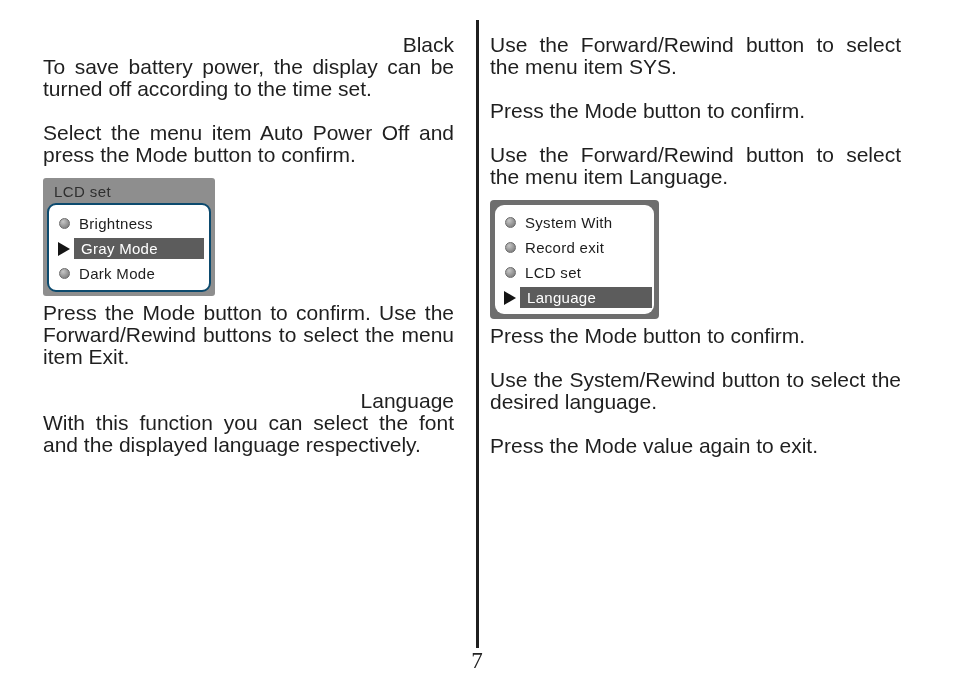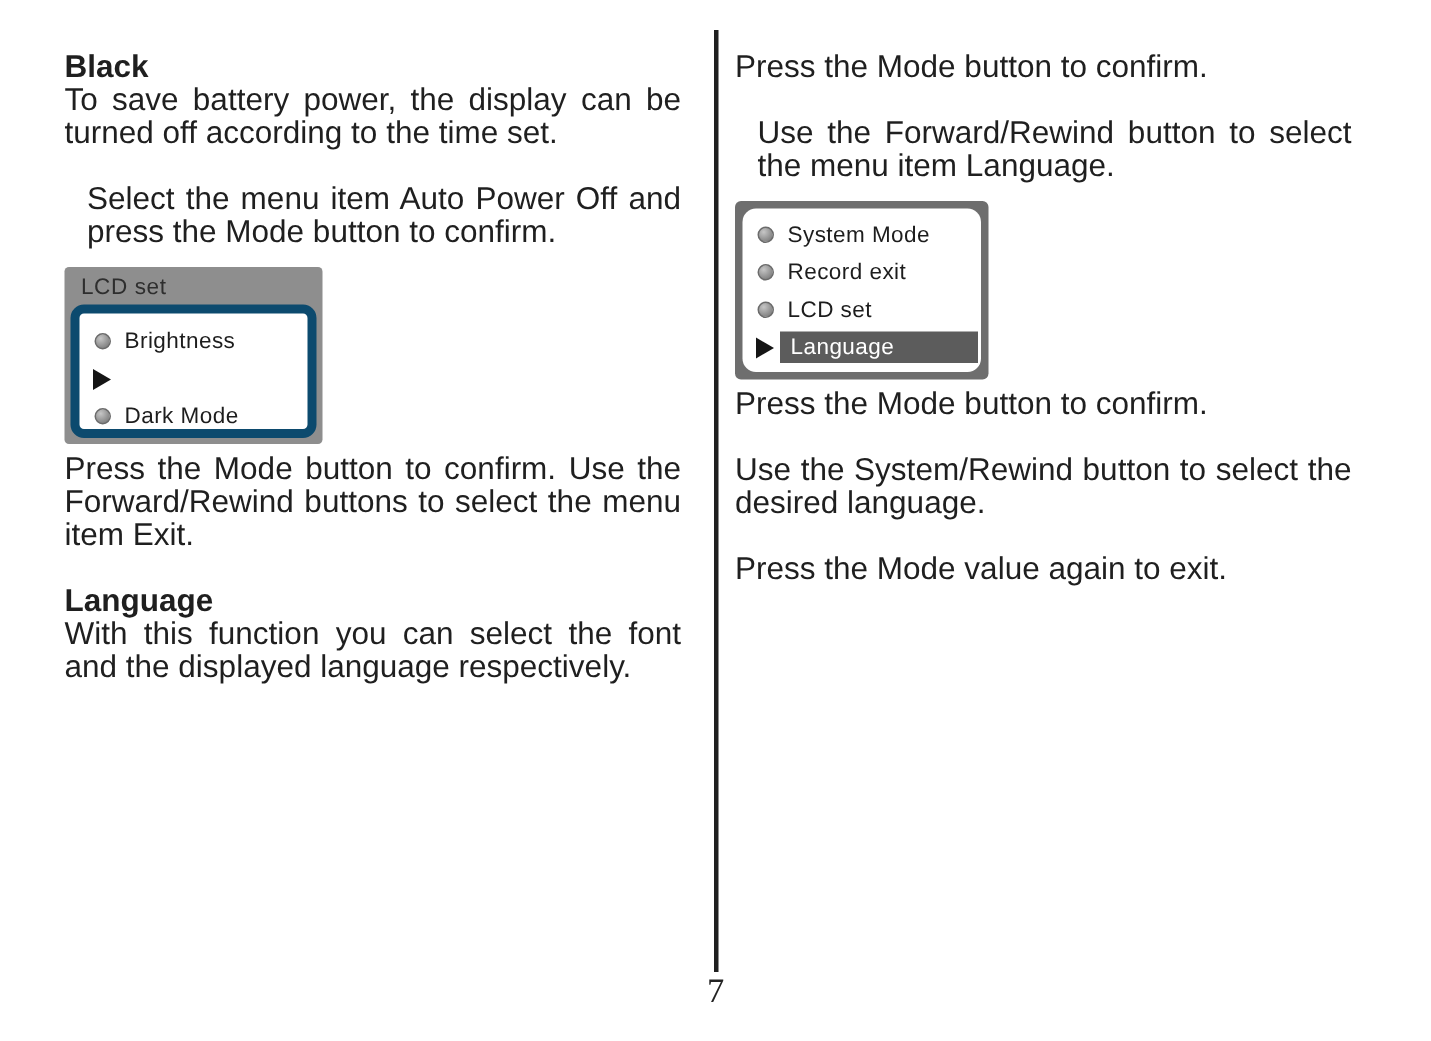--- a/index.html
+++ b/index.html
@@ -18,27 +18,28 @@
   .col-left  { left:43px;  width:411px; }
   .col-right { left:490px; width:411px; }
 
   p.body-par {
     font-size:21px;
     line-height:22px;
     text-align:justify;
     margin:0 0 22px 0;
     color:var(--text, #1f1f1f);
   }
-  p.body-par.tight { margin-bottom:12px;margin-left:15px; }
+  p.body-par.tight { margin-bottom:12px; }
   h3.sec-head {
     font-size:21px;
     line-height:22px;
-    font-weight:bold;
+    font-weight:normal;
     margin:0;
     color:var(--text, #1f1f1f);
+    text-align:right;
   }
 
   
   .divider {
     position:absolute;
     left:476px; top:20px;
     width:3px; height:628px;
     background:var(--text, #151515);
   }
   .page-num {
@@ -61,21 +62,21 @@
   .panel-lcd .panel-hdr {
     font-size:15px;
     letter-spacing:0.4px;
     color:#2e2e2e;
     padding:4px 0 0 11px;
     line-height:19px;
   }
   .panel-lcd .screen {
     position:absolute; left:4px; right:4px; top:25px; bottom:4px;
     background:#ffffff;
-    border:6px solid #0c4a6e;
+    border:2px solid #0c4a6e;
     border-radius:9px;
     padding-top:6px;
     overflow:hidden;
   }
 
   .panel-sys {
     width:169px; height:119px;
     background:var(--frame-gray, #6e6e6e);
     border-radius:4px;
     padding:5px;
@@ -150,48 +151,50 @@
         <div class="menu-row">
           <span class="marker">
               <span class="bullet"></span>
             </span>
           <span class="item-label">Brightness</span>
         </div>
         <div class="menu-row">
           <span class="marker">
               <span class="arrow"></span>
             </span>
+          <span class="sel-bar">Gray Mode</span>
         </div>
         <div class="menu-row">
           <span class="marker">
               <span class="bullet"></span>
             </span>
           <span class="item-label">Dark Mode</span>
         </div>
       </div>
     </div>
 
     <p class="body-par">Press the Mode button to confirm. Use the Forward/Rewind buttons to select the menu item Exit.</p>
     <h3 class="sec-head">Language</h3>
     <p class="body-par">With this function you can select the font and the displayed language respectively.</p>
   </div>
 
   <div class="divider"></div>
 
   <div class="col col-right">
+    <p class="body-par">Use the Forward/Rewind button to select the menu item SYS.</p>
     <p class="body-par">Press the Mode button to confirm.</p>
     <p class="body-par tight">Use the Forward/Rewind button to select the menu item Language.</p>
 
     <div class="panel-sys">
       <div class="screen">
         <div class="menu-row">
           <span class="marker">
               <span class="bullet"></span>
             </span>
-          <span class="item-label">System Mode</span>
+          <span class="item-label">System With</span>
         </div>
         <div class="menu-row">
           <span class="marker">
               <span class="bullet"></span>
             </span>
           <span class="item-label">Record exit</span>
         </div>
         <div class="menu-row">
           <span class="marker">
               <span class="bullet"></span>

